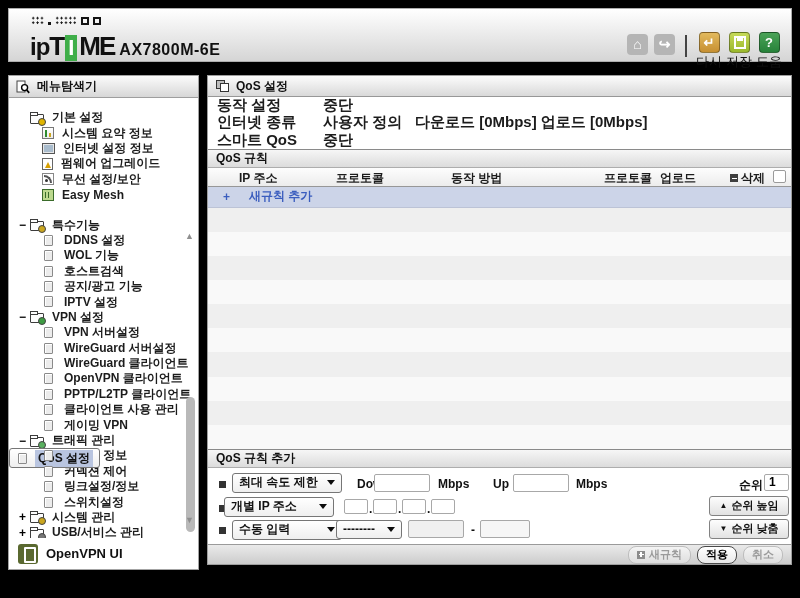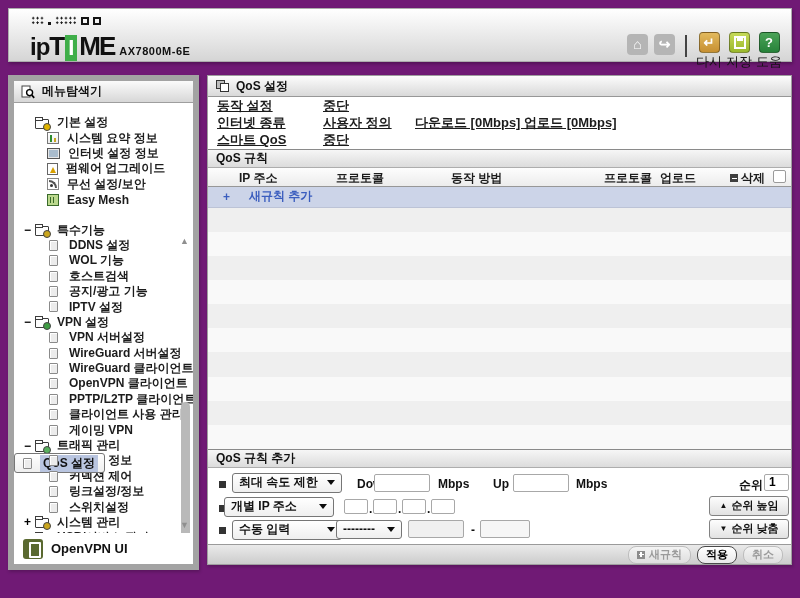--- a/index.html
+++ b/index.html
@@ -1,51 +1,51 @@
 <!DOCTYPE html>
 <html><head>
 <meta charset="utf-8">
 <style>
   * { box-sizing:border-box; margin:0; padding:0; }
   body { background:#f2f2f2; font-family:"Liberation Sans", sans-serif; }
-  .screen { position:relative; width:800px; height:598px; background:#701a75; overflow:hidden; }
+  .screen { position:relative; width:800px; height:598px; background:#000000; overflow:hidden; }
 
   
   .banner { position:absolute; left:8px; top:8px; width:784px; height:54px;
     background:linear-gradient(#ffffff,#d5d5d5); border:1px solid #adadad;
     box-shadow:1px 2px 3px rgba(0,0,0,.25); }
   .pat { position:absolute; left:22px; top:6px; height:10px; display:flex; gap:4px; align-items:flex-end; }
   .pat-dots { height:10px; background-image:radial-gradient(#141414 1px, transparent 1.15px);
     background-size:4.4px 4.6px; background-position:0 100%; }
   .pd1 { width:13px; } .pd2 { width:22px; }
   .pat-per { width:2.5px; height:2.5px; background:#141414; margin-bottom:0.5px; }
   .pat-sq { width:8px; height:8px; border:2px solid #141414; margin-bottom:0.5px; }
   .brand { position:absolute; left:21px; top:22px; display:flex; align-items:baseline; }
   .b-ip { font-size:24px; font-weight:bold; letter-spacing:-1px; color:#111; }
   .b-big { font-size:26px; font-weight:bold; letter-spacing:-2px; color:#111; }
   .b-i { display:inline-block; background:#3fae49; color:#fff; font-size:22px; font-weight:bold;
     padding:0 3px; margin:0 2px; letter-spacing:0; }
-  .b-model { font-size:11px; font-weight:bold; color:#111; margin-left:5px; letter-spacing:.5px; }
+  .b-model { font-size:16px; font-weight:bold; color:#111; margin-left:5px; letter-spacing:.5px; }
   .hdr-right { position:absolute; right:10px; top:23px; display:flex; gap:6px; align-items:flex-start; }
   .nav-ico { width:21px; height:21px; margin-top:2px; background:#b5b5b5; border-radius:4px;
     color:#fff; font-size:14px; line-height:21px; text-align:center; font-weight:bold; }
   .hdr-sep { width:2px; height:22px; background:#444; margin:3px 4px 0 4px; }
   .act { display:flex; flex-direction:column; align-items:center; width:24px; }
   .act-ico { width:21px; height:21px; border-radius:4px; border:1px solid rgba(0,0,0,.35);
     color:#fff; font-size:13px; font-weight:bold; line-height:19px; text-align:center; position:relative; }
   .a-redo { background:linear-gradient(#e2b95d,#c79032); }
   .a-save { background:linear-gradient(#c6da58,#9ab82c); }
   .a-help { background:linear-gradient(#4aa357,#27823a); }
   .floppy { position:absolute; left:4px; top:3px; width:12px; height:13px; border:2px solid #fff; }
   .floppy:before { content:""; position:absolute; left:1px; top:-1px; width:6px; height:4px; background:#fff; }
   .act-lbl { font-size:13px; color:#111; margin-top:0px; white-space:nowrap; }
 
   
   .sidebar { position:absolute; left:8px; top:75px; width:191px; height:495px; background:#fff;
-    border:6px solid #a3a3a3; box-shadow:1px 2px 3px rgba(0,0,0,.2); }
+    border:1px solid #a3a3a3; box-shadow:1px 2px 3px rgba(0,0,0,.2); }
   .sb-title { height:22px; background:linear-gradient(#fbfbfb,#d7d7d7); border-bottom:1px solid #9e9e9e;
     display:flex; align-items:center; gap:7px; padding-left:7px; font-size:12px; font-weight:bold; color:#111; }
   .sb-tree { position:absolute; left:0; right:0; top:23px; bottom:31px; padding-top:11px; overflow:hidden; }
   .ti { height:15.4px; display:flex; align-items:center; font-size:12px; font-weight:bold; color:#1c1c1c; white-space:nowrap; }
   .l0 { padding-left:10px; } .l1 { padding-left:33px; }
   .gap { margin-top:15px; }
   .exp { width:11px; font-size:12px; font-weight:bold; color:#000; flex:none; }
   .tl { padding:0 3px; }
   .ti.sel .tl { background:#b9c5e0; }
   .ico { position:relative; flex:none; margin-right:5px; }
@@ -83,21 +83,21 @@
   .sb-mobile-lbl { font-size:13px; font-weight:bold; color:#111; }
 
   
   .main { position:absolute; left:207px; top:75px; width:585px; height:490px; background:#fff;
     border:1px solid #9e9e9e; box-shadow:1px 2px 3px rgba(0,0,0,.2); }
   .m-title { height:21px; background:linear-gradient(#fcfcfc,#d9d9d9); border-bottom:1px solid #979797;
     display:flex; align-items:center; gap:7px; padding-left:8px; font-size:12px; font-weight:bold; color:#111; }
   .i-cascade { position:relative; width:13px; height:12px; flex:none; }
   .i-cascade:before { content:""; position:absolute; left:0; top:0; width:7px; height:7px; background:#bdbdbd; border:1px solid #333; }
   .i-cascade:after { content:""; position:absolute; right:0; bottom:0; width:7px; height:7px; background:#fff; border:1px solid #333; }
-  .irow { display:flex; align-items:center; height:17.3px; font-size:13px; font-weight:bold; color:#1c1c1c;text-decoration:underline; }
+  .irow { display:flex; align-items:center; height:17.3px; font-size:15px; font-weight:bold; color:#1c1c1c; }
   .ilabel { width:115px; padding-left:9px; }
   .ivalue { width:92px; }
   .sec-bar { height:19px; background:linear-gradient(#f6f6f6,#dcdcdc); border-top:1px solid #8a8a8a;
     border-bottom:1px solid #adadad; display:flex; align-items:center; padding-left:8px;
     font-size:12px; font-weight:bold; color:#111; }
   .cols { position:relative; height:19px; background:linear-gradient(#fdfdfd,#ececec);
     border-bottom:1px solid #979797; font-size:12px; font-weight:bold; color:#1c1c1c; }
   .cols span { position:absolute; top:2px; }
   .c-ip { left:31px; } .c-proto { left:128px; } .c-act { left:243px; }
   .c-down { left:396px; } .c-up { left:452px; }

